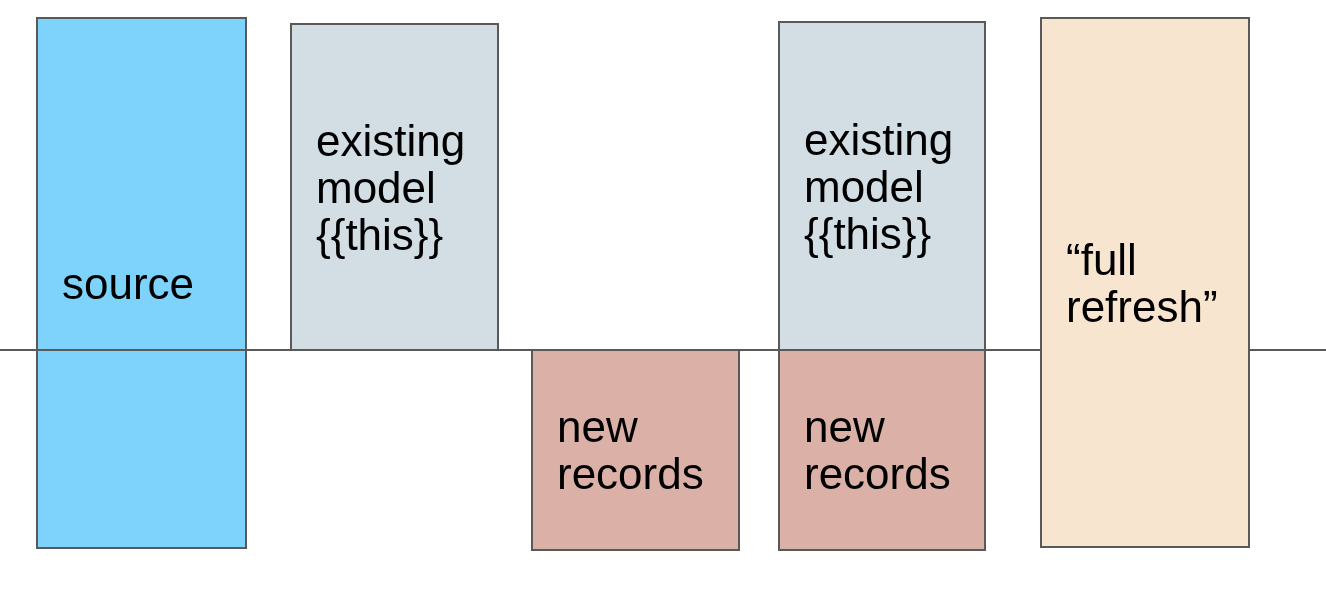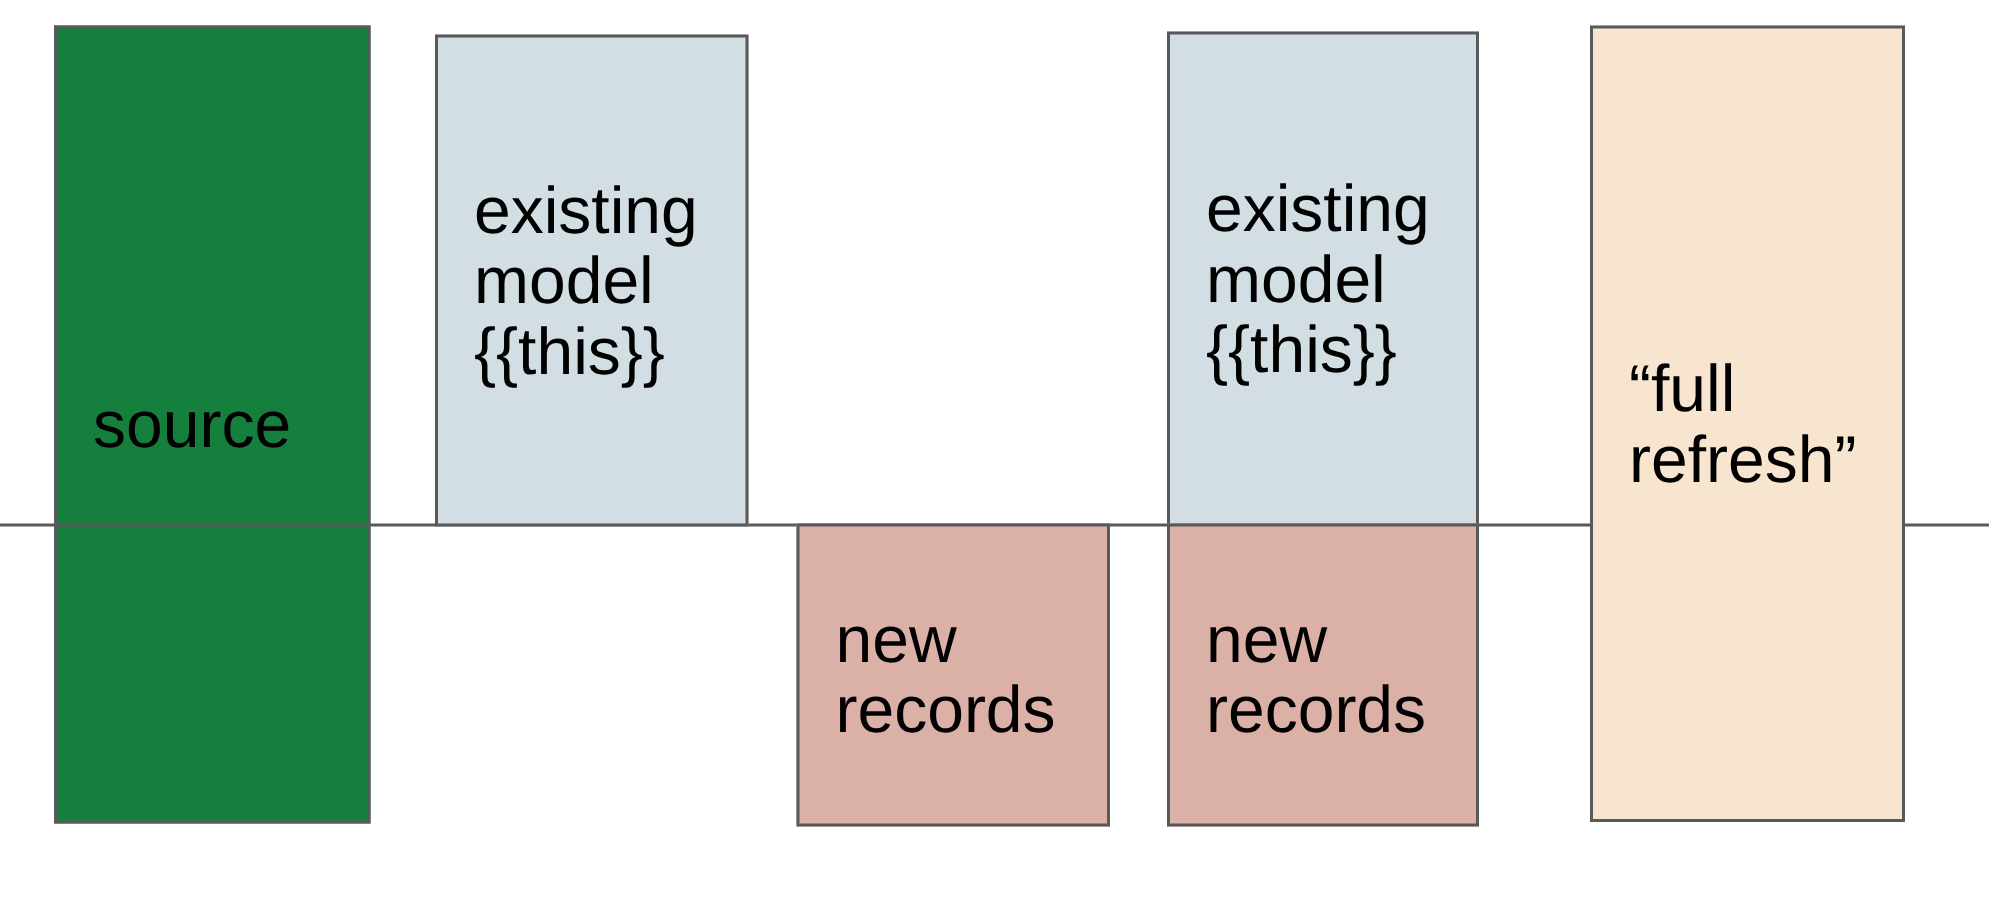--- a/index.html
+++ b/index.html
@@ -48,21 +48,21 @@
   .box-new-2         { left: 778px;  top: 349px; width: 208px; height: 202px; z-index: 2; }
   .box-full-refresh  { left: 1040px; top: 17px;  width: 210px; height: 531px; z-index: 3; }
 </style>
 </head>
 <body>
 
 <div class="canvas">
 
   <div class="hline"></div>
 
-  <div class="box box-source" style="background-color: #15803d;">
+  <div class="box box-source" style="background-color: #7dd3fc;">
     <span class="label">source</span>
   </div>
 
   <div class="box box-existing-1" style="background-color: rgb(210, 222, 228);">
     <span class="label">existing
 model
 {{this}}</span>
   </div>
 
   <div class="box box-new-1" style="background-color: rgb(219, 176, 167);">
@@ -74,18 +74,18 @@
     <span class="label">existing
 model
 {{this}}</span>
   </div>
 
   <div class="box box-new-2" style="background-color: rgb(219, 176, 167);">
     <span class="label">new
 records</span>
   </div>
 
-  <div class="box box-full-refresh" style="background-color: rgb(248, 229, 208); margin-left: 20px;">
+  <div class="box box-full-refresh" style="background-color: rgb(248, 229, 208);">
     <span class="label">“full
 refresh”</span>
   </div>
 
 </div>
 
 </body></html>

